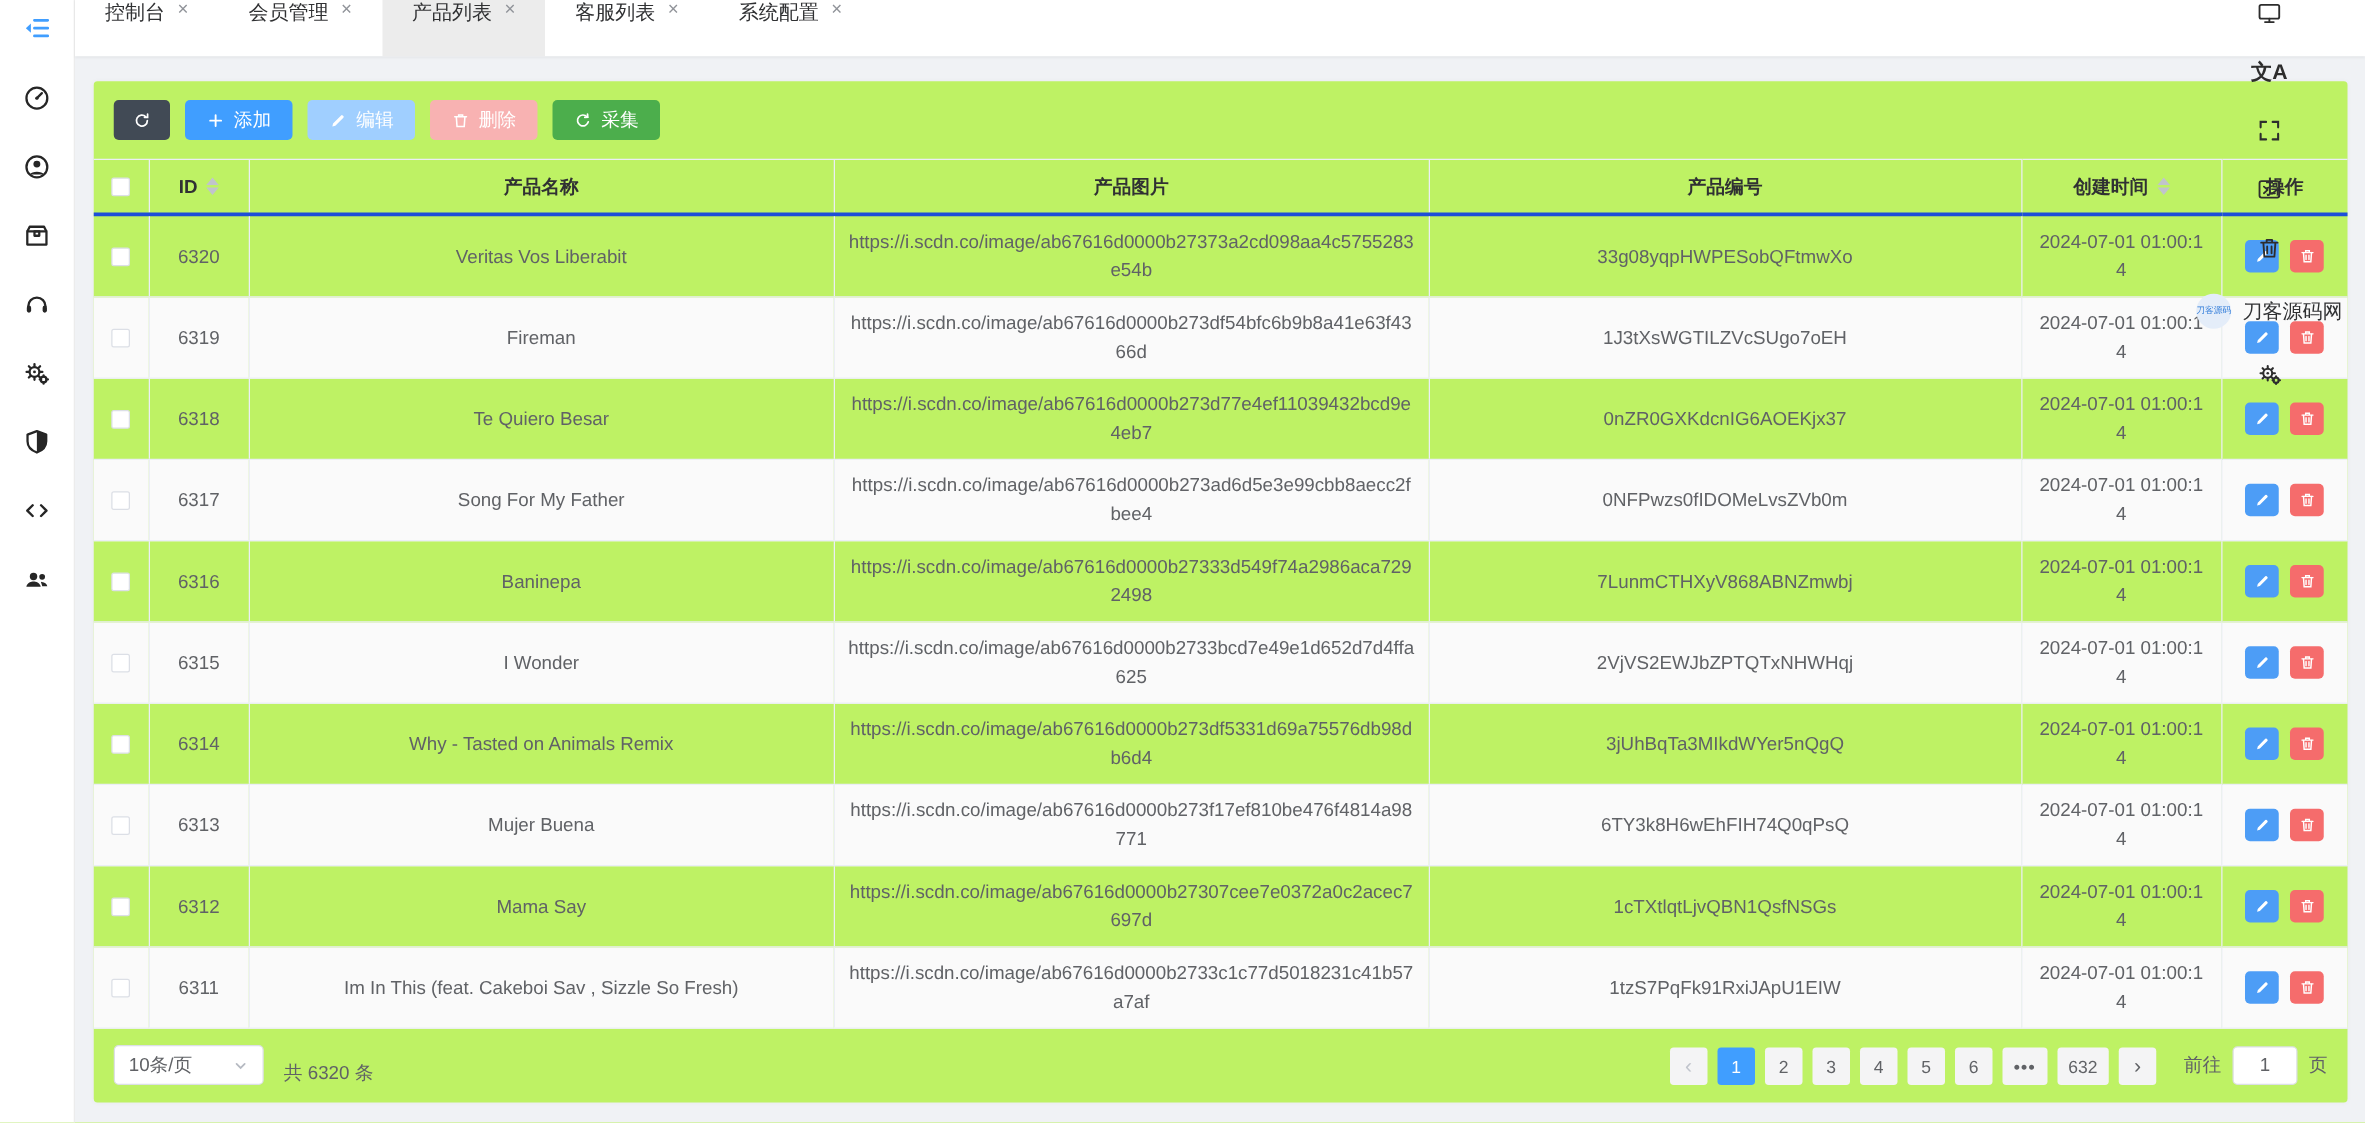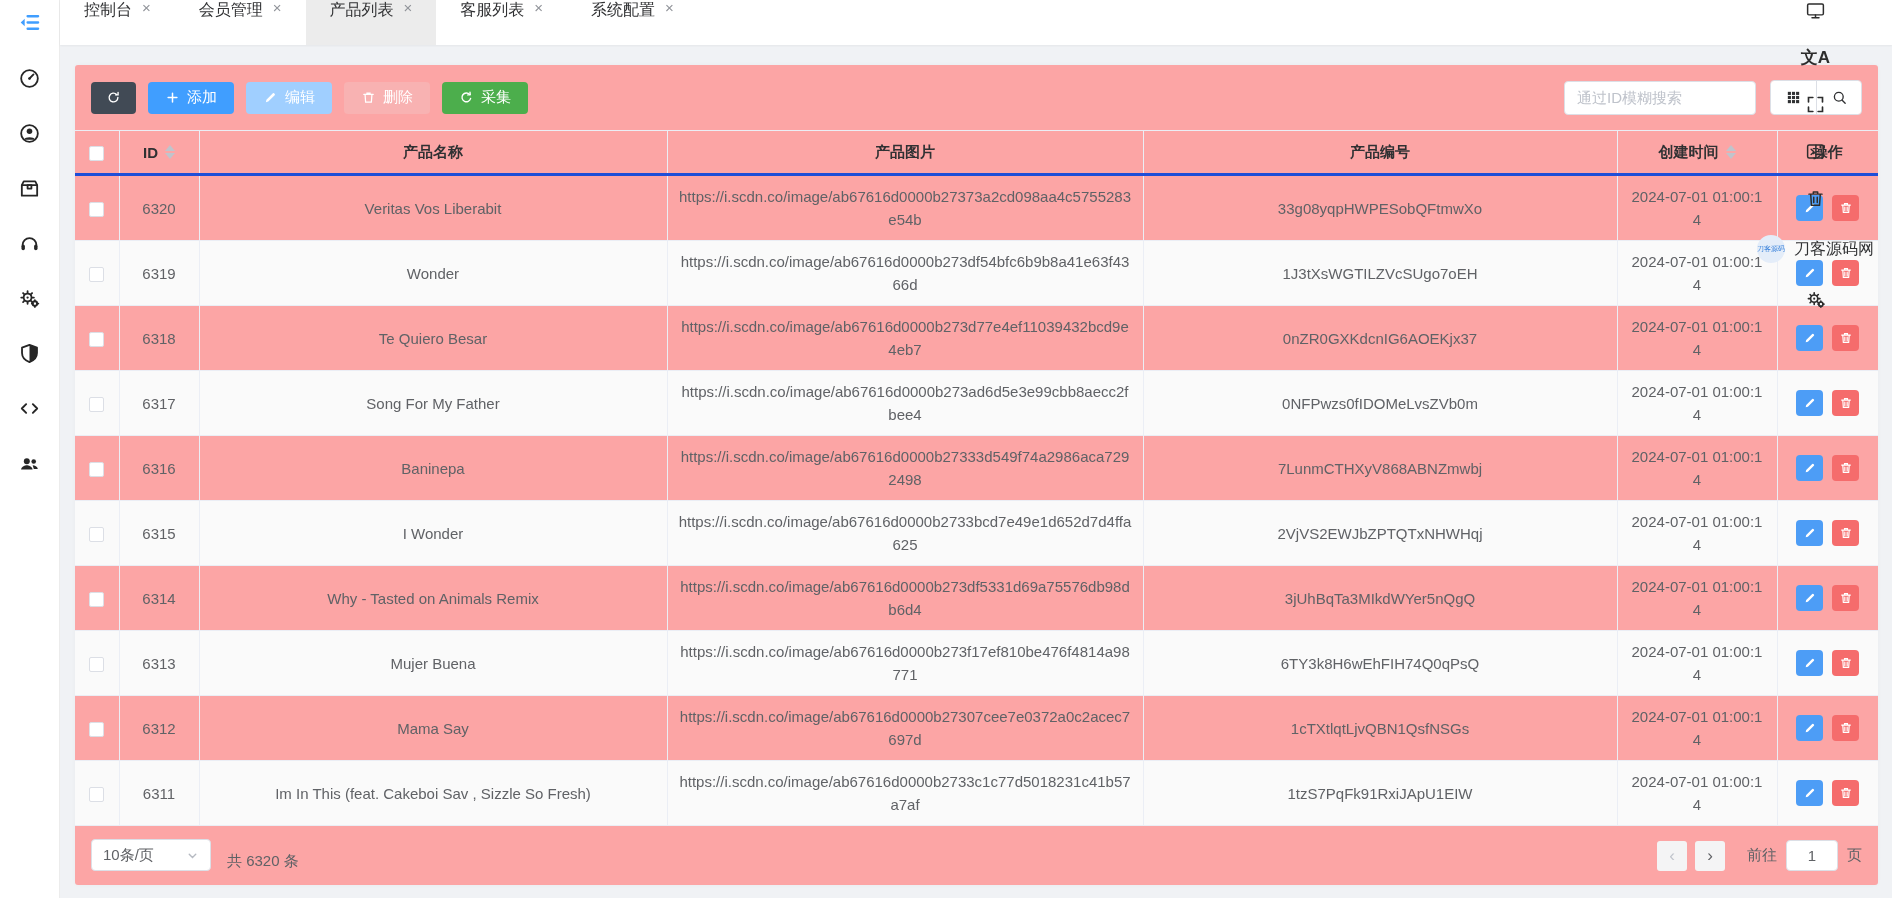--- a/index.html
+++ b/index.html
@@ -31,21 +31,21 @@
   .tab-close { color: #909399; font-size: 15px; line-height: 1; }
   .tab-right { display: flex; align-items: center; gap: 26px; padding-right: 18px; flex-direction: column; }
   .top-icon { width: 21px; height: 21px; color: #2d2d2d; display: flex; align-items: center; justify-content: center; cursor: pointer; }
   .top-icon svg { width: 21px; height: 21px; }
   .translate-glyph { font-size: 17px; font-weight: bold; color: #2d2d2d; white-space: nowrap; }
   .brand { display: flex; align-items: center; gap: 9px; cursor: pointer; }
   .avatar { width: 28px; height: 28px; border-radius: 50%; background: #e4edf9; color: #2f7bd9; font-size: 7px; display: flex; align-items: center; justify-content: center; overflow: hidden; text-align: center; line-height: 1.1; }
   .brand-name { font-size: 16px; color: #303133; }
   
   .content { flex: 1; padding: 20px 14px 0 15px; }
-  .card { background: #fca5a5; border-radius: 3px; box-shadow: 0 0 4px rgba(0,0,0,.03); }
+  .card { background: #bef264; border-radius: 3px; box-shadow: 0 0 4px rgba(0,0,0,.03); }
   .toolbar { display: flex; align-items: center; justify-content: space-between; padding: 15px 16px; }
   .btn-group { display: flex; gap: 12px; }
   .btn {
     height: 32px; border: none; border-radius: 4px; color: #fff; font-size: 15px;
     display: inline-flex; align-items: center; gap: 7px; padding: 0 17px; cursor: pointer;
   }
   .btn svg { width: 15px; height: 15px; }
   .btn-refresh { background: #414a55; padding: 0 15px; }
   .btn-add { background: #409eff; }
   .btn-edit { background: #a0cfff; cursor: not-allowed; }
@@ -267,44 +267,20 @@
             <span>删除</span>
           </button>
           <button class="btn btn-collect">
             <svg viewBox="0 0 24 24" fill="none" stroke="currentColor" stroke-width="2.2" stroke-linecap="round">
               <path d="M18.6 13.5A7 7 0 1 1 17 7.1"></path>
                 <path d="M17.6 3.6l.4 3.9-3.9.4"></path>
             </svg>
             <span>采集</span>
           </button>
         </div>
-        <div class="search-wrap">
-          <input class="search-input" type="text" placeholder="通过ID模糊搜索" style="">
-          <div class="icon-btn-group">
-            <button class="icon-btn">
-              <svg viewBox="0 0 24 24" fill="currentColor">
-                <rect x="4" y="4" width="4.4" height="4.4"></rect>
-                  <rect x="9.8" y="4" width="4.4" height="4.4"></rect>
-                  <rect x="15.6" y="4" width="4.4" height="4.4"></rect>
-                <rect x="4" y="9.8" width="4.4" height="4.4"></rect>
-                  <rect x="9.8" y="9.8" width="4.4" height="4.4"></rect>
-                  <rect x="15.6" y="9.8" width="4.4" height="4.4"></rect>
-                <rect x="4" y="15.6" width="4.4" height="4.4"></rect>
-                  <rect x="9.8" y="15.6" width="4.4" height="4.4"></rect>
-                  <rect x="15.6" y="15.6" width="4.4" height="4.4"></rect>
-              </svg>
-            </button>
-            <button class="icon-btn">
-              <svg viewBox="0 0 24 24" fill="none" stroke="currentColor" stroke-width="1.9" stroke-linecap="round">
-                <circle cx="11" cy="11" r="6.2"></circle>
-                  <path d="M15.8 15.8L20 20"></path>
-              </svg>
-            </button>
-          </div>
-        </div>
       </div>
 
       <table>
         <colgroup>
           <col style="width:44px">
             <col style="width:80px">
             <col style="width:468px">
             <col style="width:476px">
           <col style="width:474px">
             <col style="width:160px">
@@ -351,21 +327,21 @@
                   </svg>
                 </span><span class="act-btn act-del">
                   <svg viewBox="0 0 24 24" width="14" height="14" fill="none" stroke="currentColor" stroke-width="2" stroke-linecap="round">
                     <path d="M4.5 7h15M9.5 7V4.5h5V7M6.5 7l.9 12.5h9.2L17.5 7M10 10.5v6M14 10.5v6"></path>
                   </svg>
                 </span></td>
             </tr>
             <tr>
               <td><span class="checkbox"></span></td>
               <td>6319</td>
-              <td>Wonder</td>
+              <td>Fireman</td>
               <td>https://i.scdn.co/image/ab67616d0000b273df54bfc6b9b8a41e63f4366d</td>
               <td>1J3tXsWGTILZVcSUgo7oEH</td>
               <td>2024-07-01 01:00:14</td>
               <td><span class="act-btn act-edit">
                   <svg viewBox="0 0 24 24" width="14" height="14" fill="currentColor">
                     <path d="M4.6 19.4l.9-3.8L15.8 5.3a1.4 1.4 0 0 1 2 0l.9.9a1.4 1.4 0 0 1 0 2L8.4 18.5z"></path>
                   </svg>
                 </span><span class="act-btn act-del">
                   <svg viewBox="0 0 24 24" width="14" height="14" fill="none" stroke="currentColor" stroke-width="2" stroke-linecap="round">
                     <path d="M4.5 7h15M9.5 7V4.5h5V7M6.5 7l.9 12.5h9.2L17.5 7M10 10.5v6M14 10.5v6"></path>
@@ -516,20 +492,21 @@
           <span>10条/页</span>
           <span class="select-caret">
             <svg viewBox="0 0 24 24" fill="none" stroke="currentColor" stroke-width="2.6" stroke-linecap="round">
                 <path d="M6 9.5l6 6 6-6"></path>
               </svg>
           </span>
         </div>
         <span class="total">共 6320 条</span>
         <div class="pager-right">
           <button class="nav-btn disabled">‹</button>
+          <span><button class="page-btn active">1</button><button class="page-btn">2</button><button class="page-btn">3</button><button class="page-btn">4</button><button class="page-btn">5</button><button class="page-btn">6</button><button class="page-btn ellipsis">•••</button><button class="page-btn">632</button></span>
           <button class="nav-btn">›</button>
           <span class="goto">
             <span>前往</span>
             <input class="goto-input" type="text" value="1" style="">
             <span>页</span>
           </span>
         </div>
       </div>
 
     </div>

